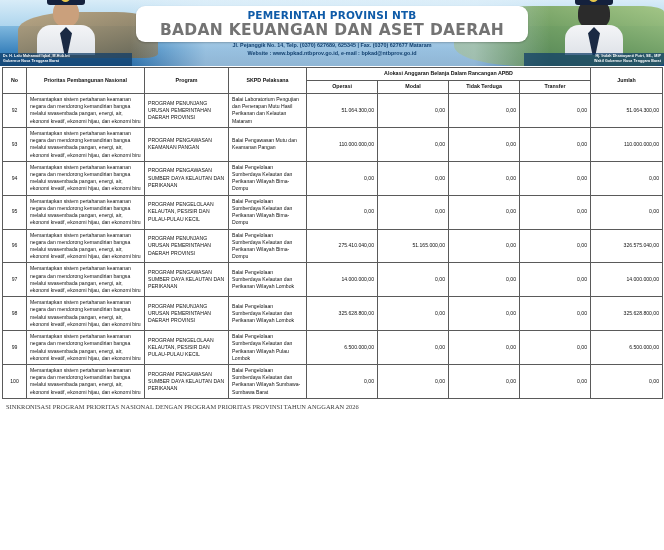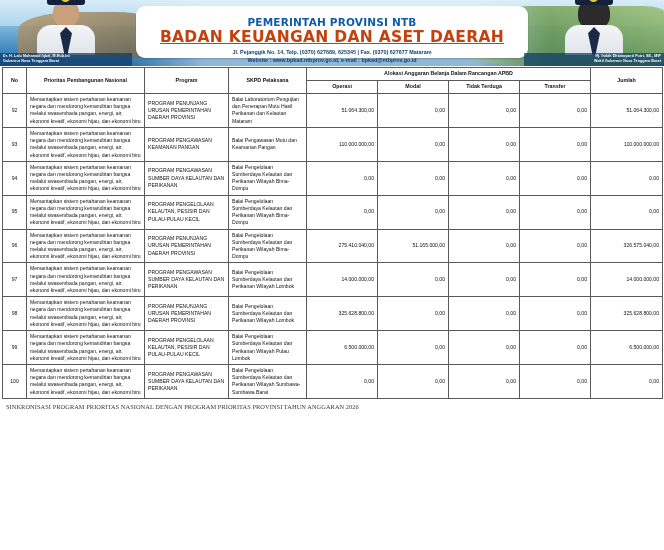--- a/index.html
+++ b/index.html
@@ -88,44 +88,43 @@
     line-height: 1.45;
     padding: 1px 3px 2px 3px;
     font-weight: bold;
     letter-spacing: .1px;
   }
   .photo.right .photo-caption { text-align: right; }
 
   .title-plate {
     position: absolute;
     left: 136px; top: 6px;
-    width: 392px; height: 52px;
+    width: 392px; height: 36px;
     background: #ffffff;
     border-radius: 9px;
     box-shadow: 0 1px 2px rgba(0,0,0,.22);
     text-align: center;
-    padding-top: 11px;
+    padding-top: 4px;
   }
   .t-gov {
     color: #0f5ba8;
     font-size: 10.5px;
     font-weight: bold;
     letter-spacing: .2px;
     font-family: "DejaVu Sans", sans-serif;
     line-height: 1.05;
   }
   .t-main {
-    color: #c2410c;
+    color: #737373;
     font-size: 15.5px;
     font-weight: bold;
     letter-spacing: .3px;
     font-family: "DejaVu Sans", sans-serif;
     line-height: 1.15;
     margin-top: 1px;
-    text-decoration: underline;
   }
   .t-addr, .t-web {
     color: #12406f;
     font-size: 5.4px;
     font-weight: bold;
     line-height: 1.45;
   }
   .t-addr { margin-top: 2px; }
 
   

